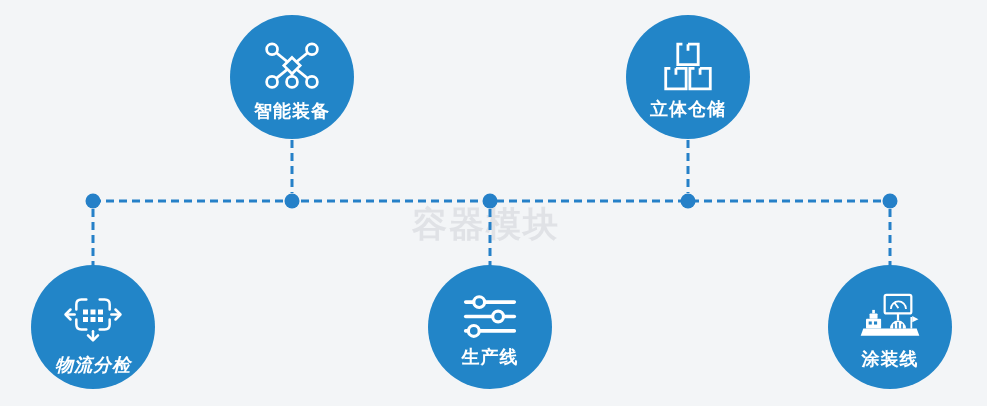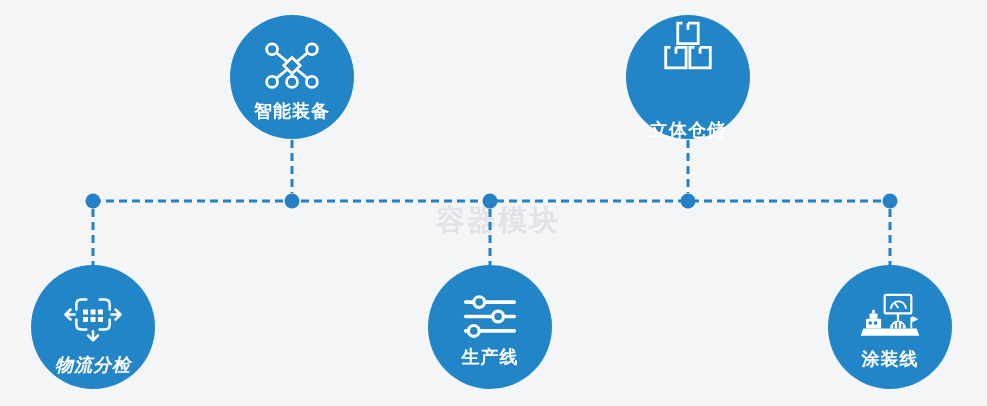--- a/index.html
+++ b/index.html
@@ -16,23 +16,23 @@
   }
   .stage{
     position:relative;
     width:987px;
     height:406px;
     background:var(--background);
     overflow:hidden;
   }
   .watermark{
     position:absolute;
-    left:436px;
+    left:412px;
     top:201px;
-    font-size:29px;
+    font-size:35px;
     letter-spacing:2px;
     color:var(--watermark);
     font-weight:bold;
     z-index:1;
     user-select:none;
   }
   .connectors{
     position:absolute;
     left:0;top:0;
     z-index:2;
@@ -54,21 +54,21 @@
   .node .label{
     color:var(--icon-and-label);
     font-size:18px;
     font-weight:bold;
     letter-spacing:1px;
     white-space:nowrap;
     line-height:1;
   }
   .node .icon{display:block;}
   .pos-top-left{left:230px;top:15px;}
-  .pos-top-right{left:626px;top:15px;justify-content:space-between;}
+  .pos-top-right{left:626px;top:15px;}
   .pos-bottom-left{left:31px;top:265px;font-style:italic;}
   .pos-bottom-center{left:428px;top:265px;}
   .pos-bottom-right{left:828px;top:265px;}
 </style>
 </head>
 <body>
 
 <div class="stage">
 
   <div class="watermark">容器模块</div>

